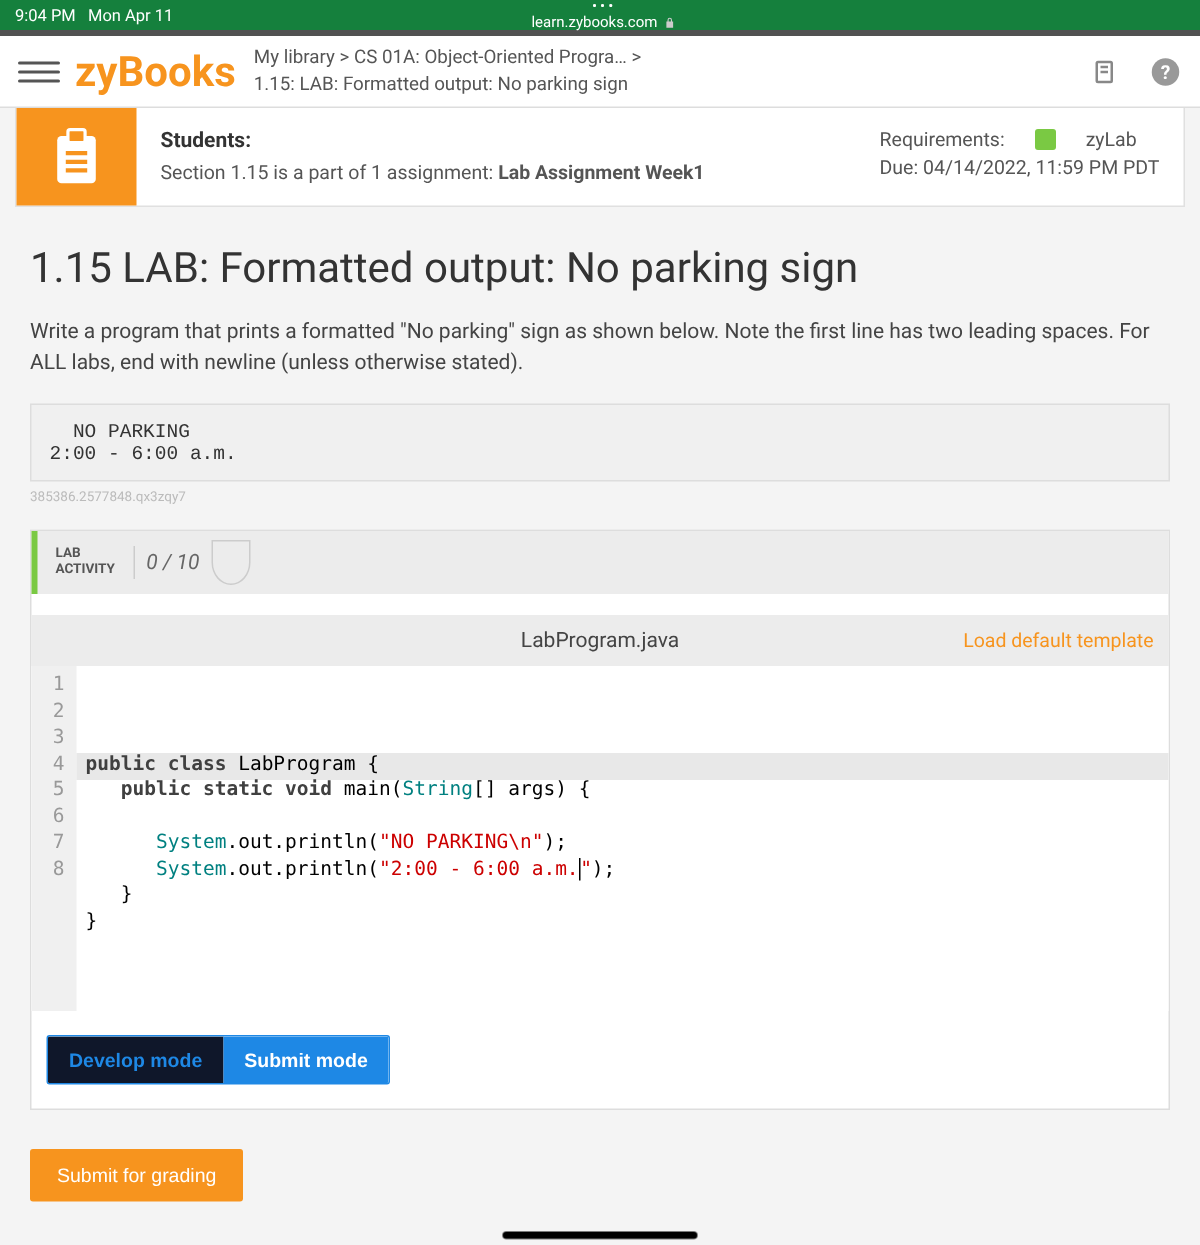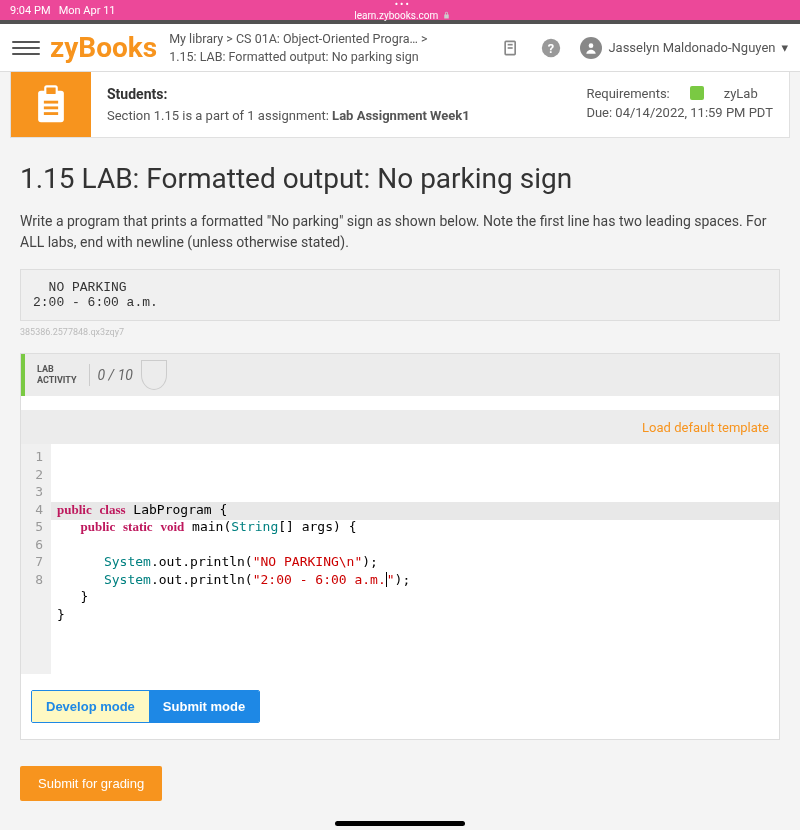--- a/index.html
+++ b/index.html
@@ -1,18 +1,18 @@
 <!DOCTYPE html>
 <html><head>
 <meta charset="utf-8">
 <style>
 * { margin: 0; padding: 0; box-sizing: border-box; }
 body { font-family: -apple-system, BlinkMacSystemFont, "Segoe UI", Roboto, sans-serif; background: #f4f4f4; width: 800px; height: 830px; overflow: hidden; }
 
-.status-bar { background: #ec4899; color: #fff; height: 20px; display: flex; align-items: center; padding: 0 10px; font-size: 11px; }
+.status-bar { background: #15803d; color: #fff; height: 20px; display: flex; align-items: center; padding: 0 10px; font-size: 11px; }
 .status-left { flex: 0 0 auto; }
 .status-center { flex: 1; text-align: center; display: flex; flex-direction: column; align-items: center; justify-content: center; line-height: 1; gap: 1px; }
 .status-dots { font-size: 10px; letter-spacing: 2px; }
 .status-url { font-size: 10px; display: flex; align-items: center; gap: 4px; }
 
 .status-wrap { background: #525252; padding-bottom: 4px; }
 
 .topbar { background: #fff; height: 48px; display: flex; align-items: center; padding: 0 12px; border-bottom: 1px solid #ddd; }
 .menu-icon { width: 28px; display: flex; flex-direction: column; gap: 4px; cursor: pointer; }
 .menu-icon span { height: 2px; background: #555; border-radius: 1px; }
@@ -51,27 +51,27 @@
 .editor-wrap { padding: 14px 0 0; }
 .file-header { display: flex; align-items: center; background: #ececec; height: 34px; position: relative; }
 .file-name { flex: 1; text-align: center; font-size: 14px; color: #444; }
 .load-link { color: #f7941e; font-size: 13px; position: absolute; right: 10px; cursor: pointer; }
 
 .editor { display: flex; font-family: Menlo, Consolas, monospace; font-size: 13px; height: 230px; background: #fff; }
 .gutter { background: #f0f0f0; color: #999; text-align: right; padding: 4px 8px 4px 0; width: 30px; line-height: 1.35; user-select: none; }
 .code-area { flex: 1; padding: 4px 6px; line-height: 1.35; white-space: pre; position: relative; }
 .hl-line { position: absolute; left: 0; right: 0; height: 17.5px; background: #e8e8e8; z-index: 0; }
 .code-lines { position: relative; z-index: 1; }
-.kw { color: #be185d; font-weight: bold; font-family: Liberation Serif, serif; }
+.kw { color: #404040; font-weight: bold; }
 .str { color: #cc0000; }
 .cls { color: #008080; }
 
 .mode-footer { display: flex; padding: 16px 10px; gap: 14px; align-items: flex-start; }
 .mode-toggle { display: flex; border: 1px solid #1e88e5; border-radius: 2px; overflow: hidden; }
-.mode-btn { padding: 8px 14px; font-size: 13px; font-weight: bold; cursor: pointer; background: #fef9c3; color: #1e88e5; border: none; }
+.mode-btn { padding: 8px 14px; font-size: 13px; font-weight: bold; cursor: pointer; background: #0f172a; color: #1e88e5; border: none; }
 .mode-btn.active { background: #1e88e5; color: #fff; }
 .footer-text { font-size: 13px; color: #444; line-height: 1.5; flex: 1; }
 
 .submit-btn { display: inline-block; margin: 10px; background: #f7941e; color: #fff; padding: 10px 18px; font-size: 13px; border: none; cursor: pointer; border-radius: 2px; }
 
 .home-indicator { position: fixed; bottom: 4px; left: 50%; transform: translateX(-50%); width: 130px; height: 5px; background: #000; border-radius: 3px; }
 </style>
 </head>
 <body>
 
@@ -110,30 +110,20 @@
           <rect x="5" y="4" width="12" height="16" rx="1"></rect>
           <line x1="8" y1="8" x2="14" y2="8"></line>
           <line x1="8" y1="12" x2="14" y2="12"></line>
         </svg>
     </div>
     <div class="icon-circle">
       <svg width="22" height="22" viewBox="0 0 24 24" fill="#999">
           <circle cx="12" cy="12" r="10"></circle>
           <text x="12" y="17" text-anchor="middle" fill="#fff" font-size="14" font-weight="bold">?</text>
         </svg>
-    </div>
-    <div class="user-chip">
-      <div class="avatar">
-        <svg width="14" height="14" viewBox="0 0 24 24" fill="#fff">
-            <circle cx="12" cy="8" r="4"></circle>
-            <path d="M4 22c0-4 4-7 8-7s8 3 8 7"></path>
-          </svg>
-      </div>
-      <span>Jasselyn Maldonado-Nguyen</span>
-      <span>▾</span>
     </div>
   </div>
 </div>
 
 <div class="content">
 
   <div class="assignment-banner">
     <div class="banner-icon">
       <svg width="36" height="40" viewBox="0 0 24 28" fill="#fff">
           <rect x="3" y="4" width="18" height="22" rx="2"></rect>
@@ -172,20 +162,21 @@
       <div class="activity-label">
         <div>LAB</div>
         <div>ACTIVITY</div>
       </div>
       <div class="activity-score">0 / 10</div>
       <div class="shield"></div>
     </div>
 
     <div class="editor-wrap">
       <div class="file-header">
+        <div class="file-name">LabProgram.java</div>
         <div class="load-link">Load default template</div>
       </div>
       <div class="editor">
         <div class="gutter">
           <div>1</div>
           <div>2</div>
           <div>3</div>
           <div>4</div>
           <div>5</div>
           <div>6</div>

